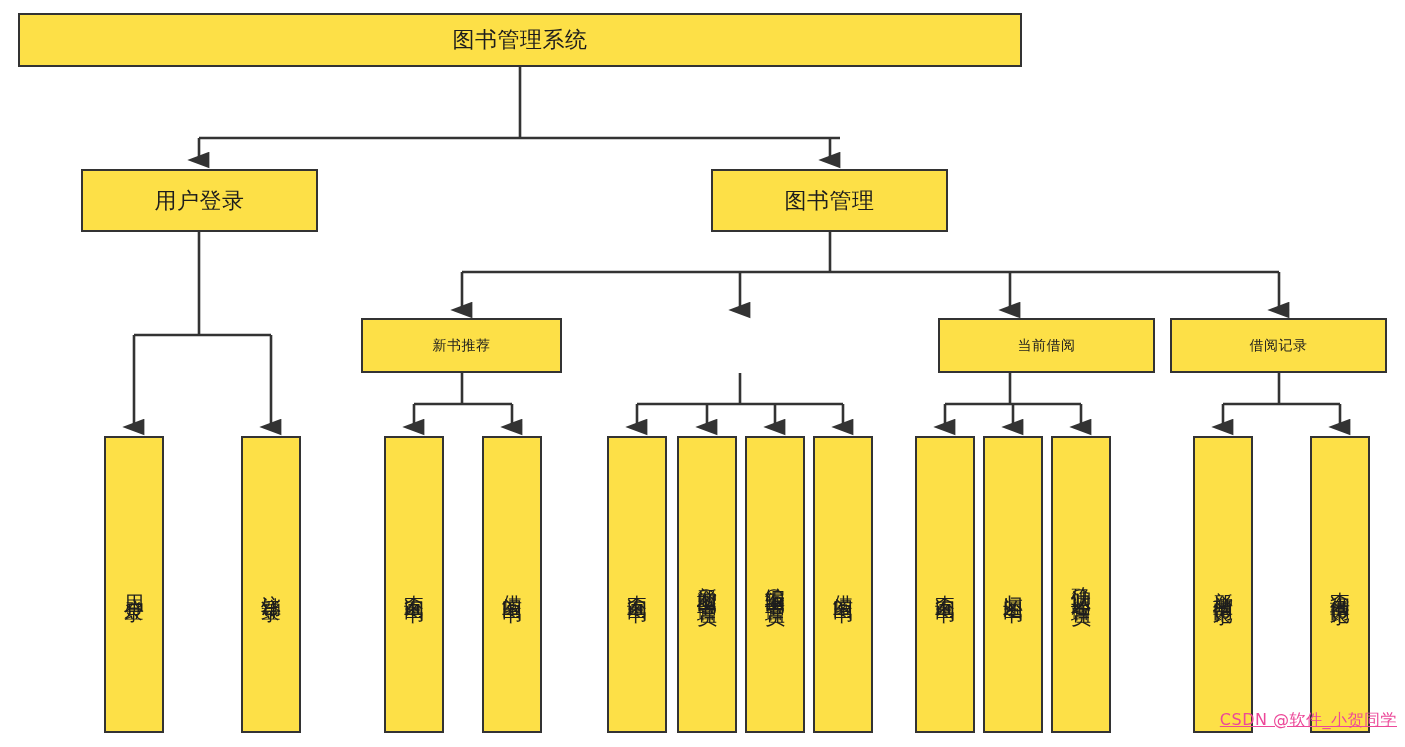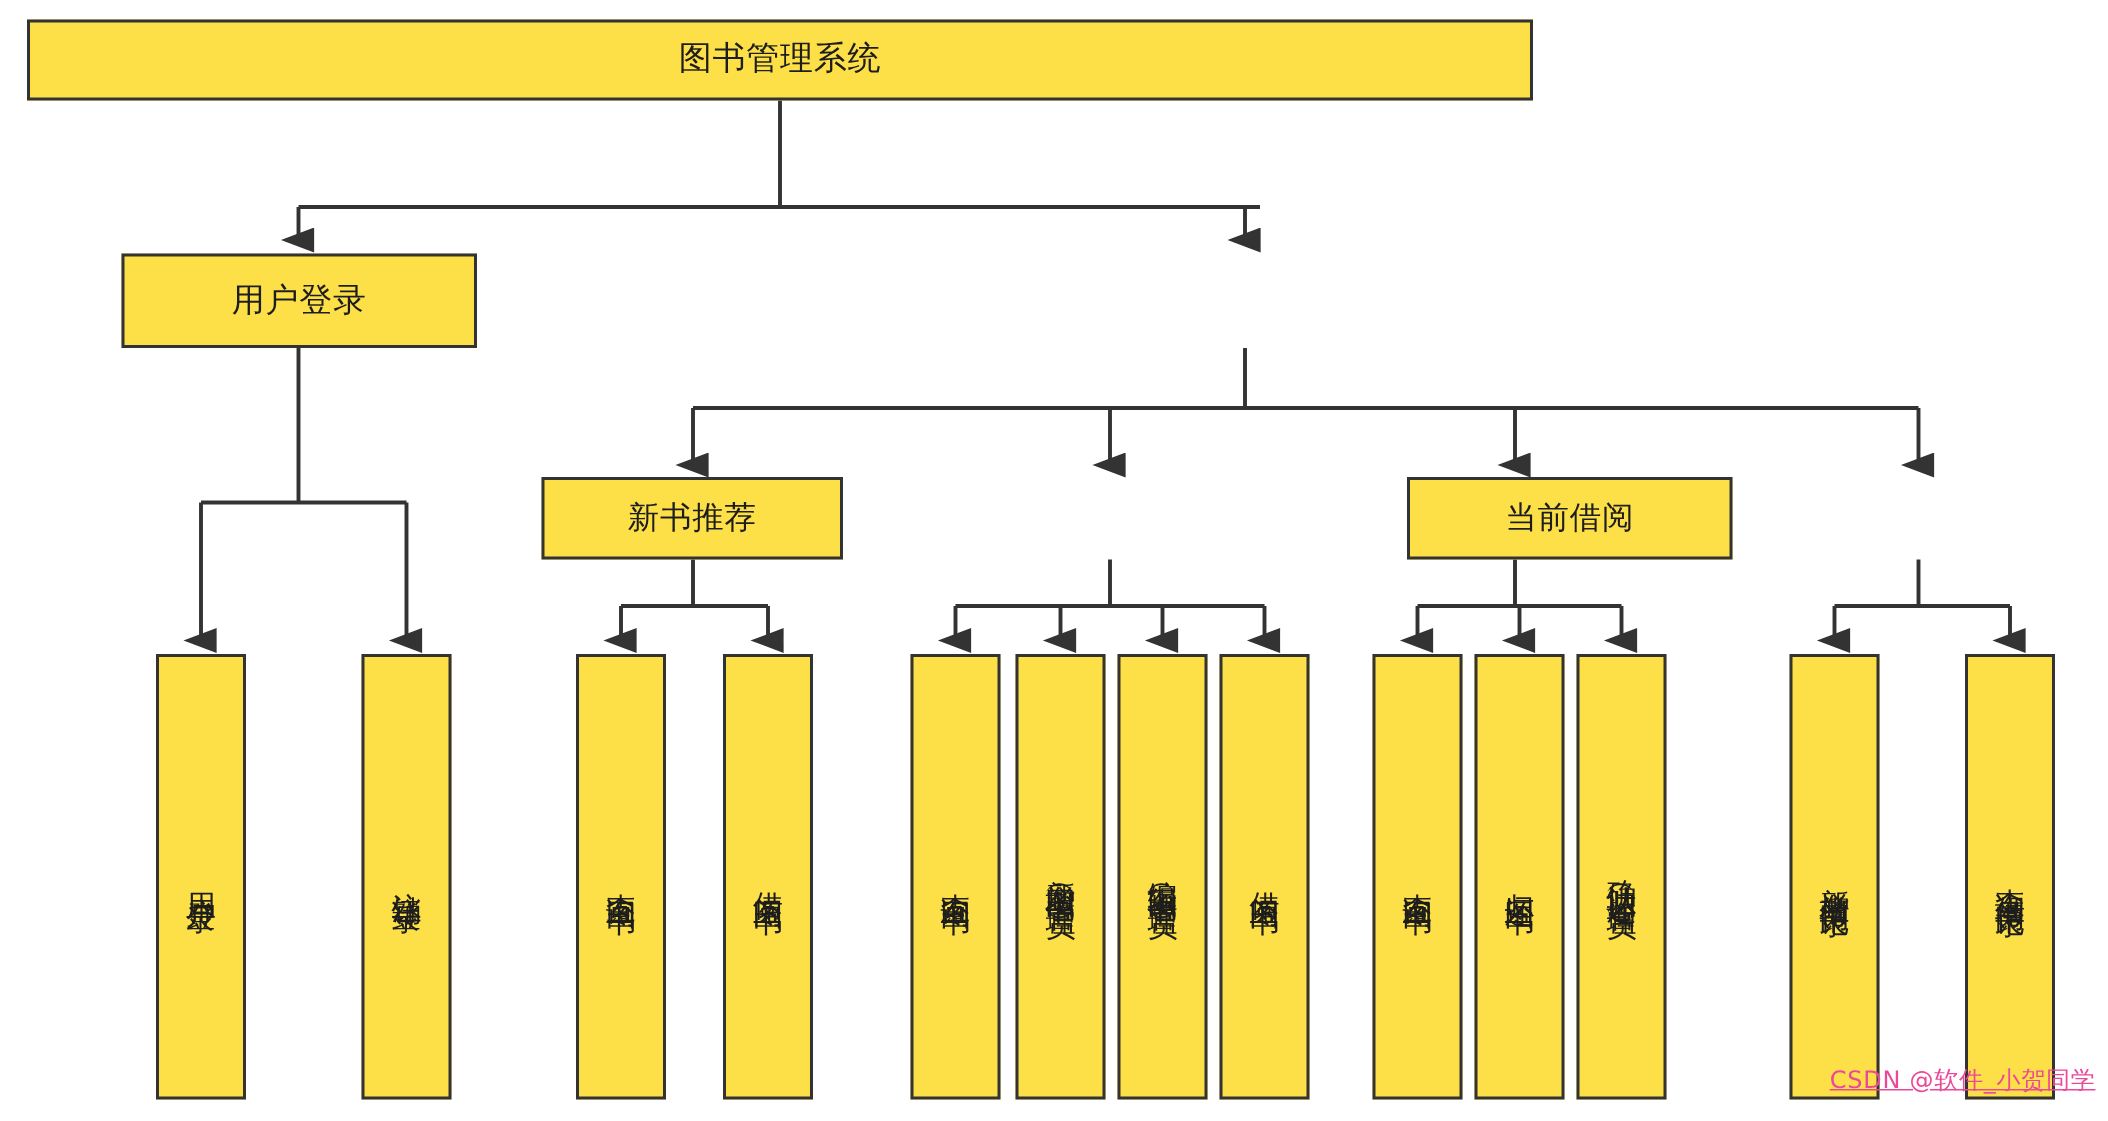--- a/index.html
+++ b/index.html
@@ -45,21 +45,21 @@
     white-space: nowrap;
   }
   .node-box.vertical .node-label {
     writing-mode: vertical-rl;
     text-orientation: upright;
     letter-spacing: 3px;
     font-size: 20px;
   }
   .node-box.root .node-label { font-size: 22px; }
   .node-box.level2 .node-label { font-size: 22px; }
-  .node-box.level3 .node-label { font-size: 21px; }
+  .node-box.level3 .node-label { font-size: 14px; }
   .watermark {
     position: absolute;
     right: 8px;
     bottom: 16px;
     font-size: 16px;
     color: #ec4899;
     letter-spacing: 0.5px;
     white-space: nowrap;
     pointer-events: none;
     text-decoration: underline;
@@ -120,26 +120,32 @@
     </g>
   </svg>
 
   <div class="node-box root" style="left:18px; top:13px; width:1004px; height:54px;">
     <span class="node-label">图书管理系统</span>
   </div>
 
   <div class="node-box level2" style="left:81px; top:169px; width:237px; height:63px;">
     <span class="node-label">用户登录</span>
   </div>
+  <div class="node-box level2" style="left:711px; top:169px; width:237px; height:63px;">
+    <span class="node-label">图书管理</span>
+  </div>
 
   <div class="node-box level3" style="left:361px; top:318px; width:201px; height:55px;">
     <span class="node-label">新书推荐</span>
   </div>
   <div class="node-box level3" style="left:901px; top:318px; width:217px; height:55px;margin-left:37px;">
     <span class="node-label">当前借阅</span>
+  </div>
+  <div class="node-box level3" style="left:1170px; top:318px; width:217px; height:55px;">
+    <span class="node-label">借阅记录</span>
   </div>
 
   <div class="node-box vertical" style="left:104px; top:436px; width:60px; height:297px;">
     <span class="node-label">用户登录</span>
   </div>
   <div class="node-box vertical" style="left:241px; top:436px; width:60px; height:297px;">
     <span class="node-label">注销登录</span>
   </div>
 
   <div class="node-box vertical" style="left:384px; top:436px; width:60px; height:297px;">

